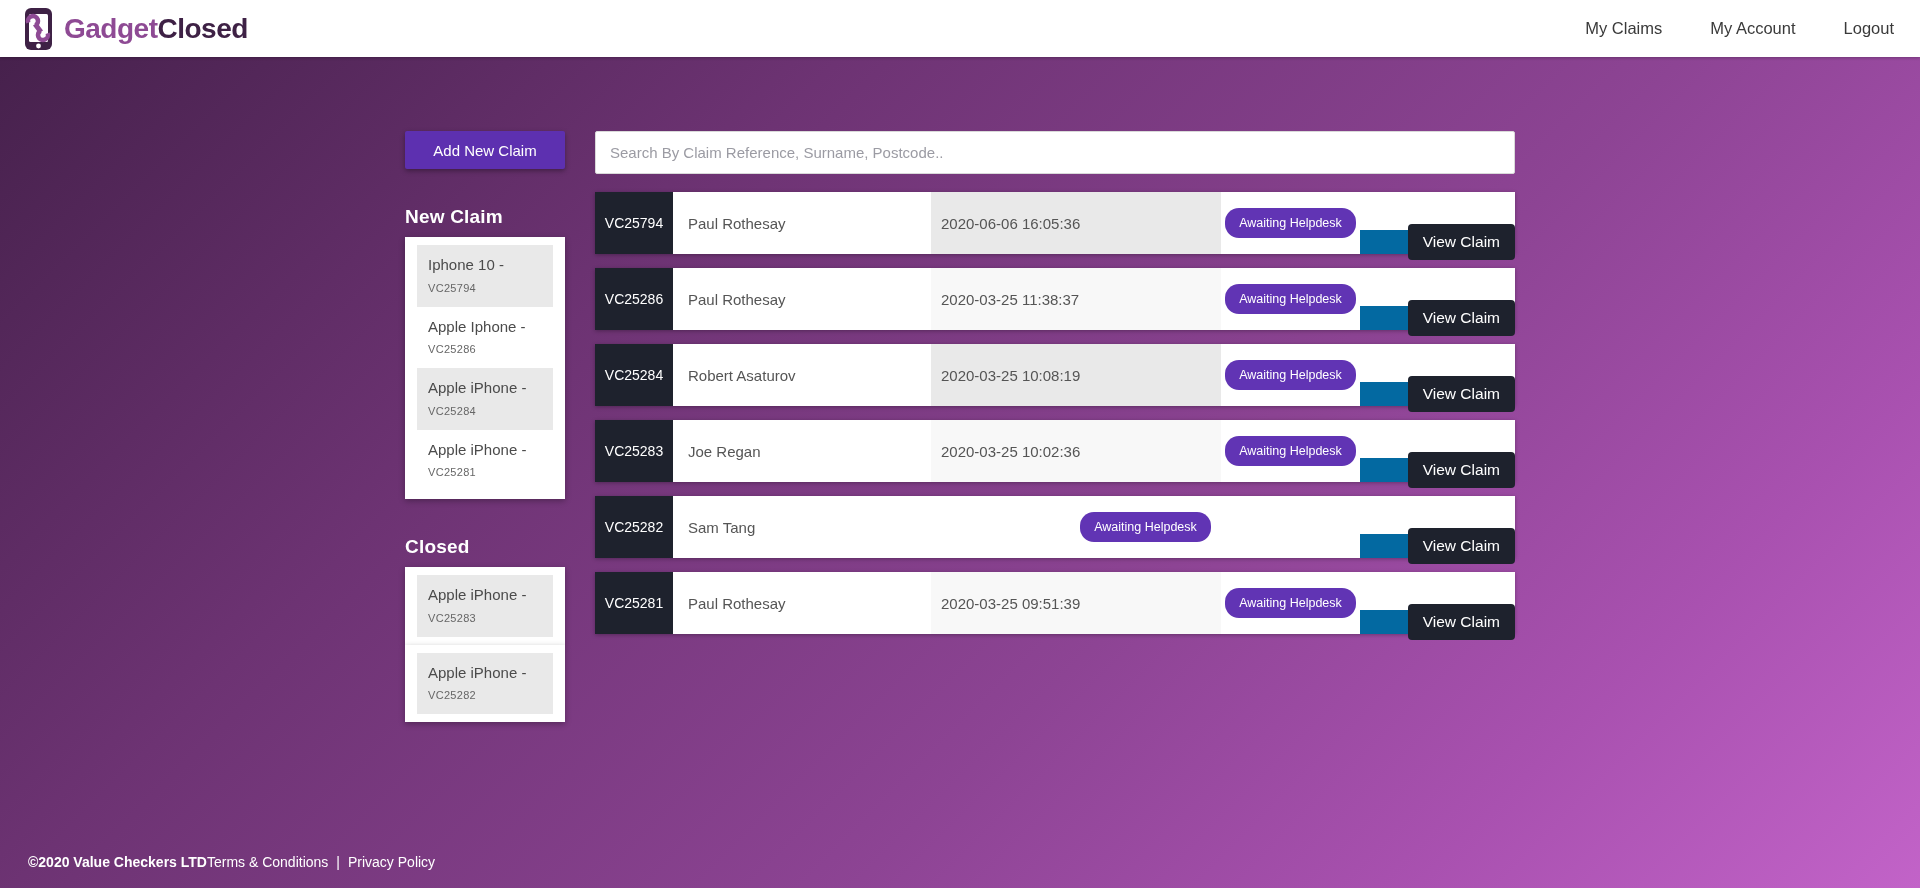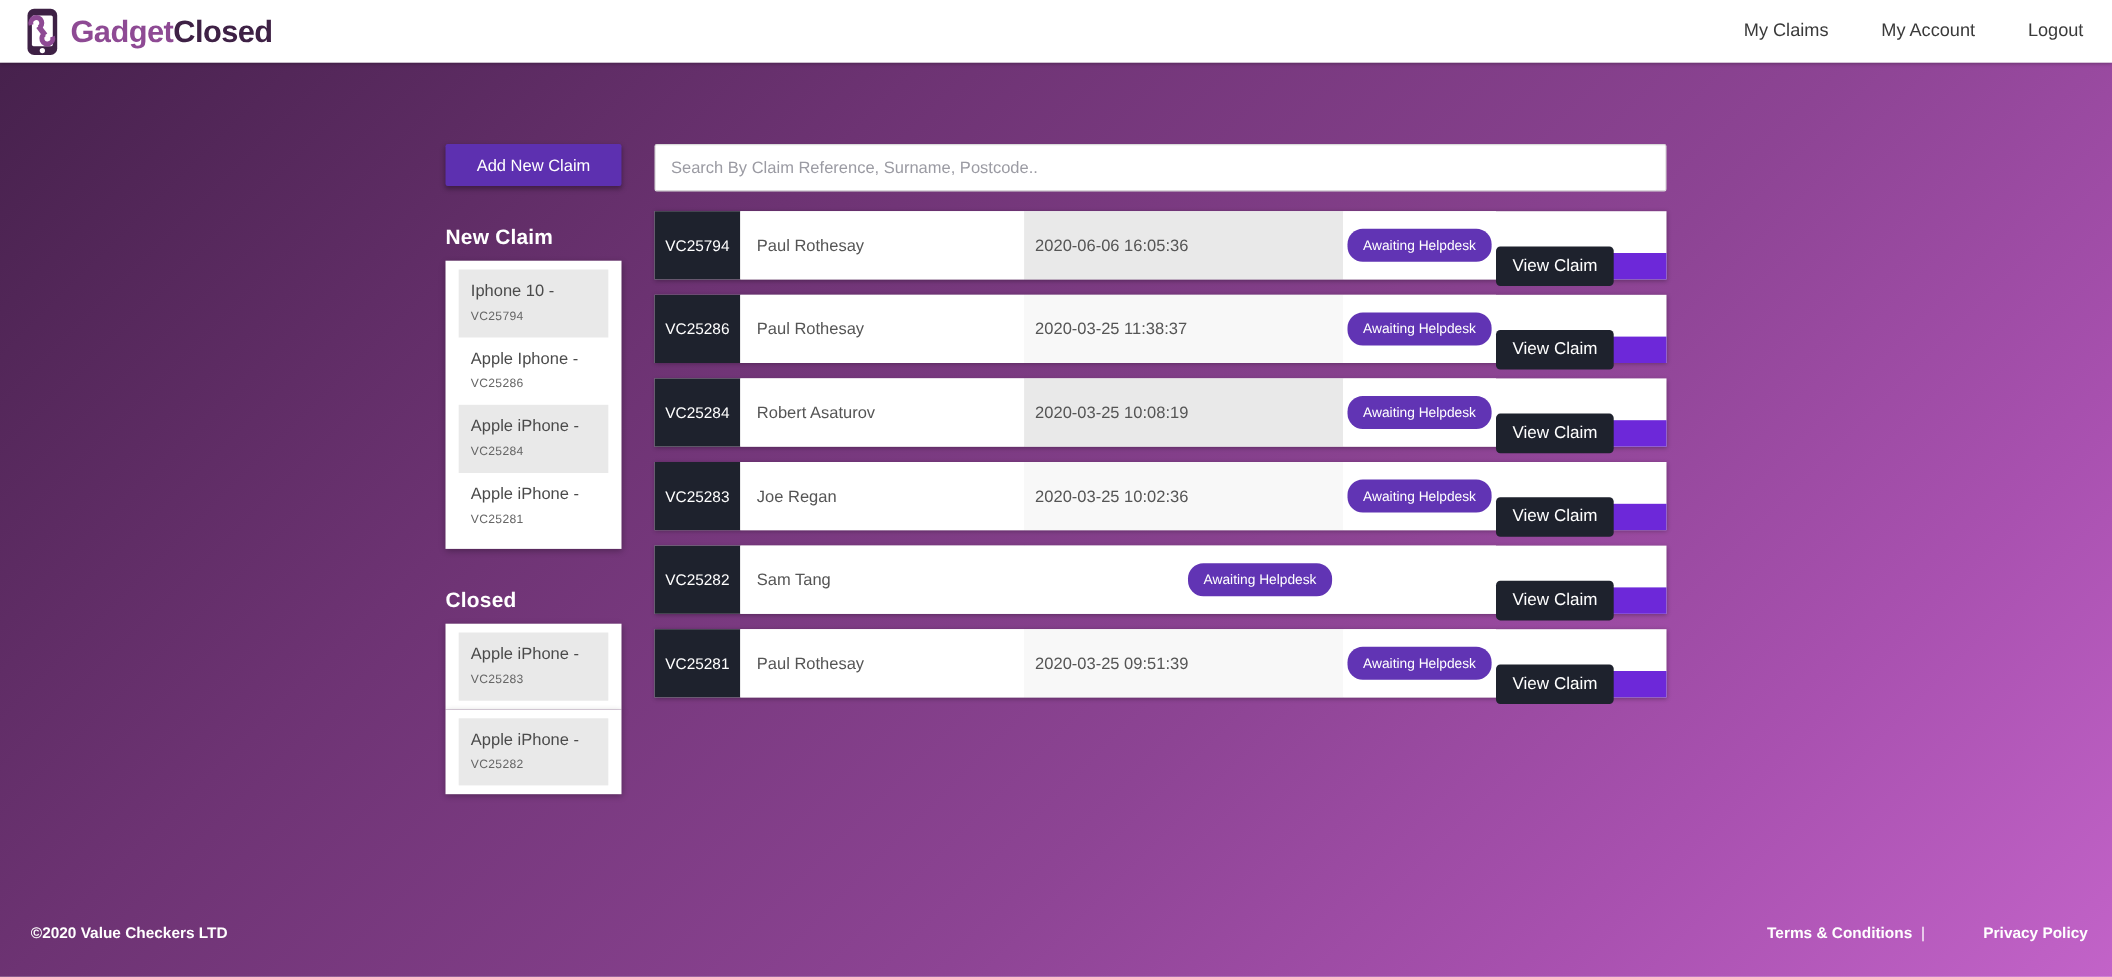--- a/index.html
+++ b/index.html
@@ -64,39 +64,39 @@
   .cell { display:flex; align-items:center; }
   .cell-ref {
     width:78px; flex:0 0 78px; background:#1e222d; color:#ffffff;
     font-size:14px; justify-content:center;
   }
   .cell-name { width:258px; flex:0 0 258px; padding-left:15px; font-size:15px; color:#555; background:#ffffff; }
   .cell-date { width:290px; flex:0 0 290px; padding-left:10px; font-size:15px; color:#555; }
   .claim-row.odd  .cell-date { background:#e9e9e9; }
   .claim-row.even .cell-date { background:#f8f8f8; }
   .cell-status { flex:1; justify-content:center; background:#ffffff; }
-  .cell-action { width:155px; flex:0 0 155px; justify-content:flex-start; background:#6d28d9;margin-top:38px; }
+  .cell-action { width:155px; flex:0 0 155px; justify-content:flex-end; background:#0369a1;margin-top:38px; }
   .badge {
     background:#6134b4; color:#fff; font-size:12.5px; font-weight:500;
     padding:8px 14px; border-radius:14px; white-space:nowrap;
   }
   .view-btn {
     background:#1e222d; color:#fff; border:none; font-family:inherit;
     font-size:15.5px; padding:9px 15px; border-radius:4px; cursor:pointer;
     white-space:nowrap;
   }
 
   
   .footer {
-    position:absolute; left:0; right:0; bottom:32px;
-    display:flex; justify-content:space-between; align-items:center;
+    position:absolute; left:0; right:0; bottom:18px;
+    display:flex; align-items:center;
     padding:0 22px 0 28px; color:#fff; font-size:14px; font-weight:700;
   }
   .footer .links { display:flex; gap:8px; align-items:center; }
-  .footer a { color:#fff; text-decoration:none; cursor:pointer; font-weight:700;margin-left:45px; }
+  .footer a { color:#fff; text-decoration:none; cursor:pointer; font-weight:400; }
   .footer .sep { font-weight:400; }
 </style>
 </head>
 <body>
 
 <div class="header">
   <a class="logo">
     <span style="display:inline-flex;">
       <svg width="40" height="44" viewBox="0 0 40 44">
         <rect x="7" y="1" width="27" height="42" rx="6" fill="#3e2145"></rect>

